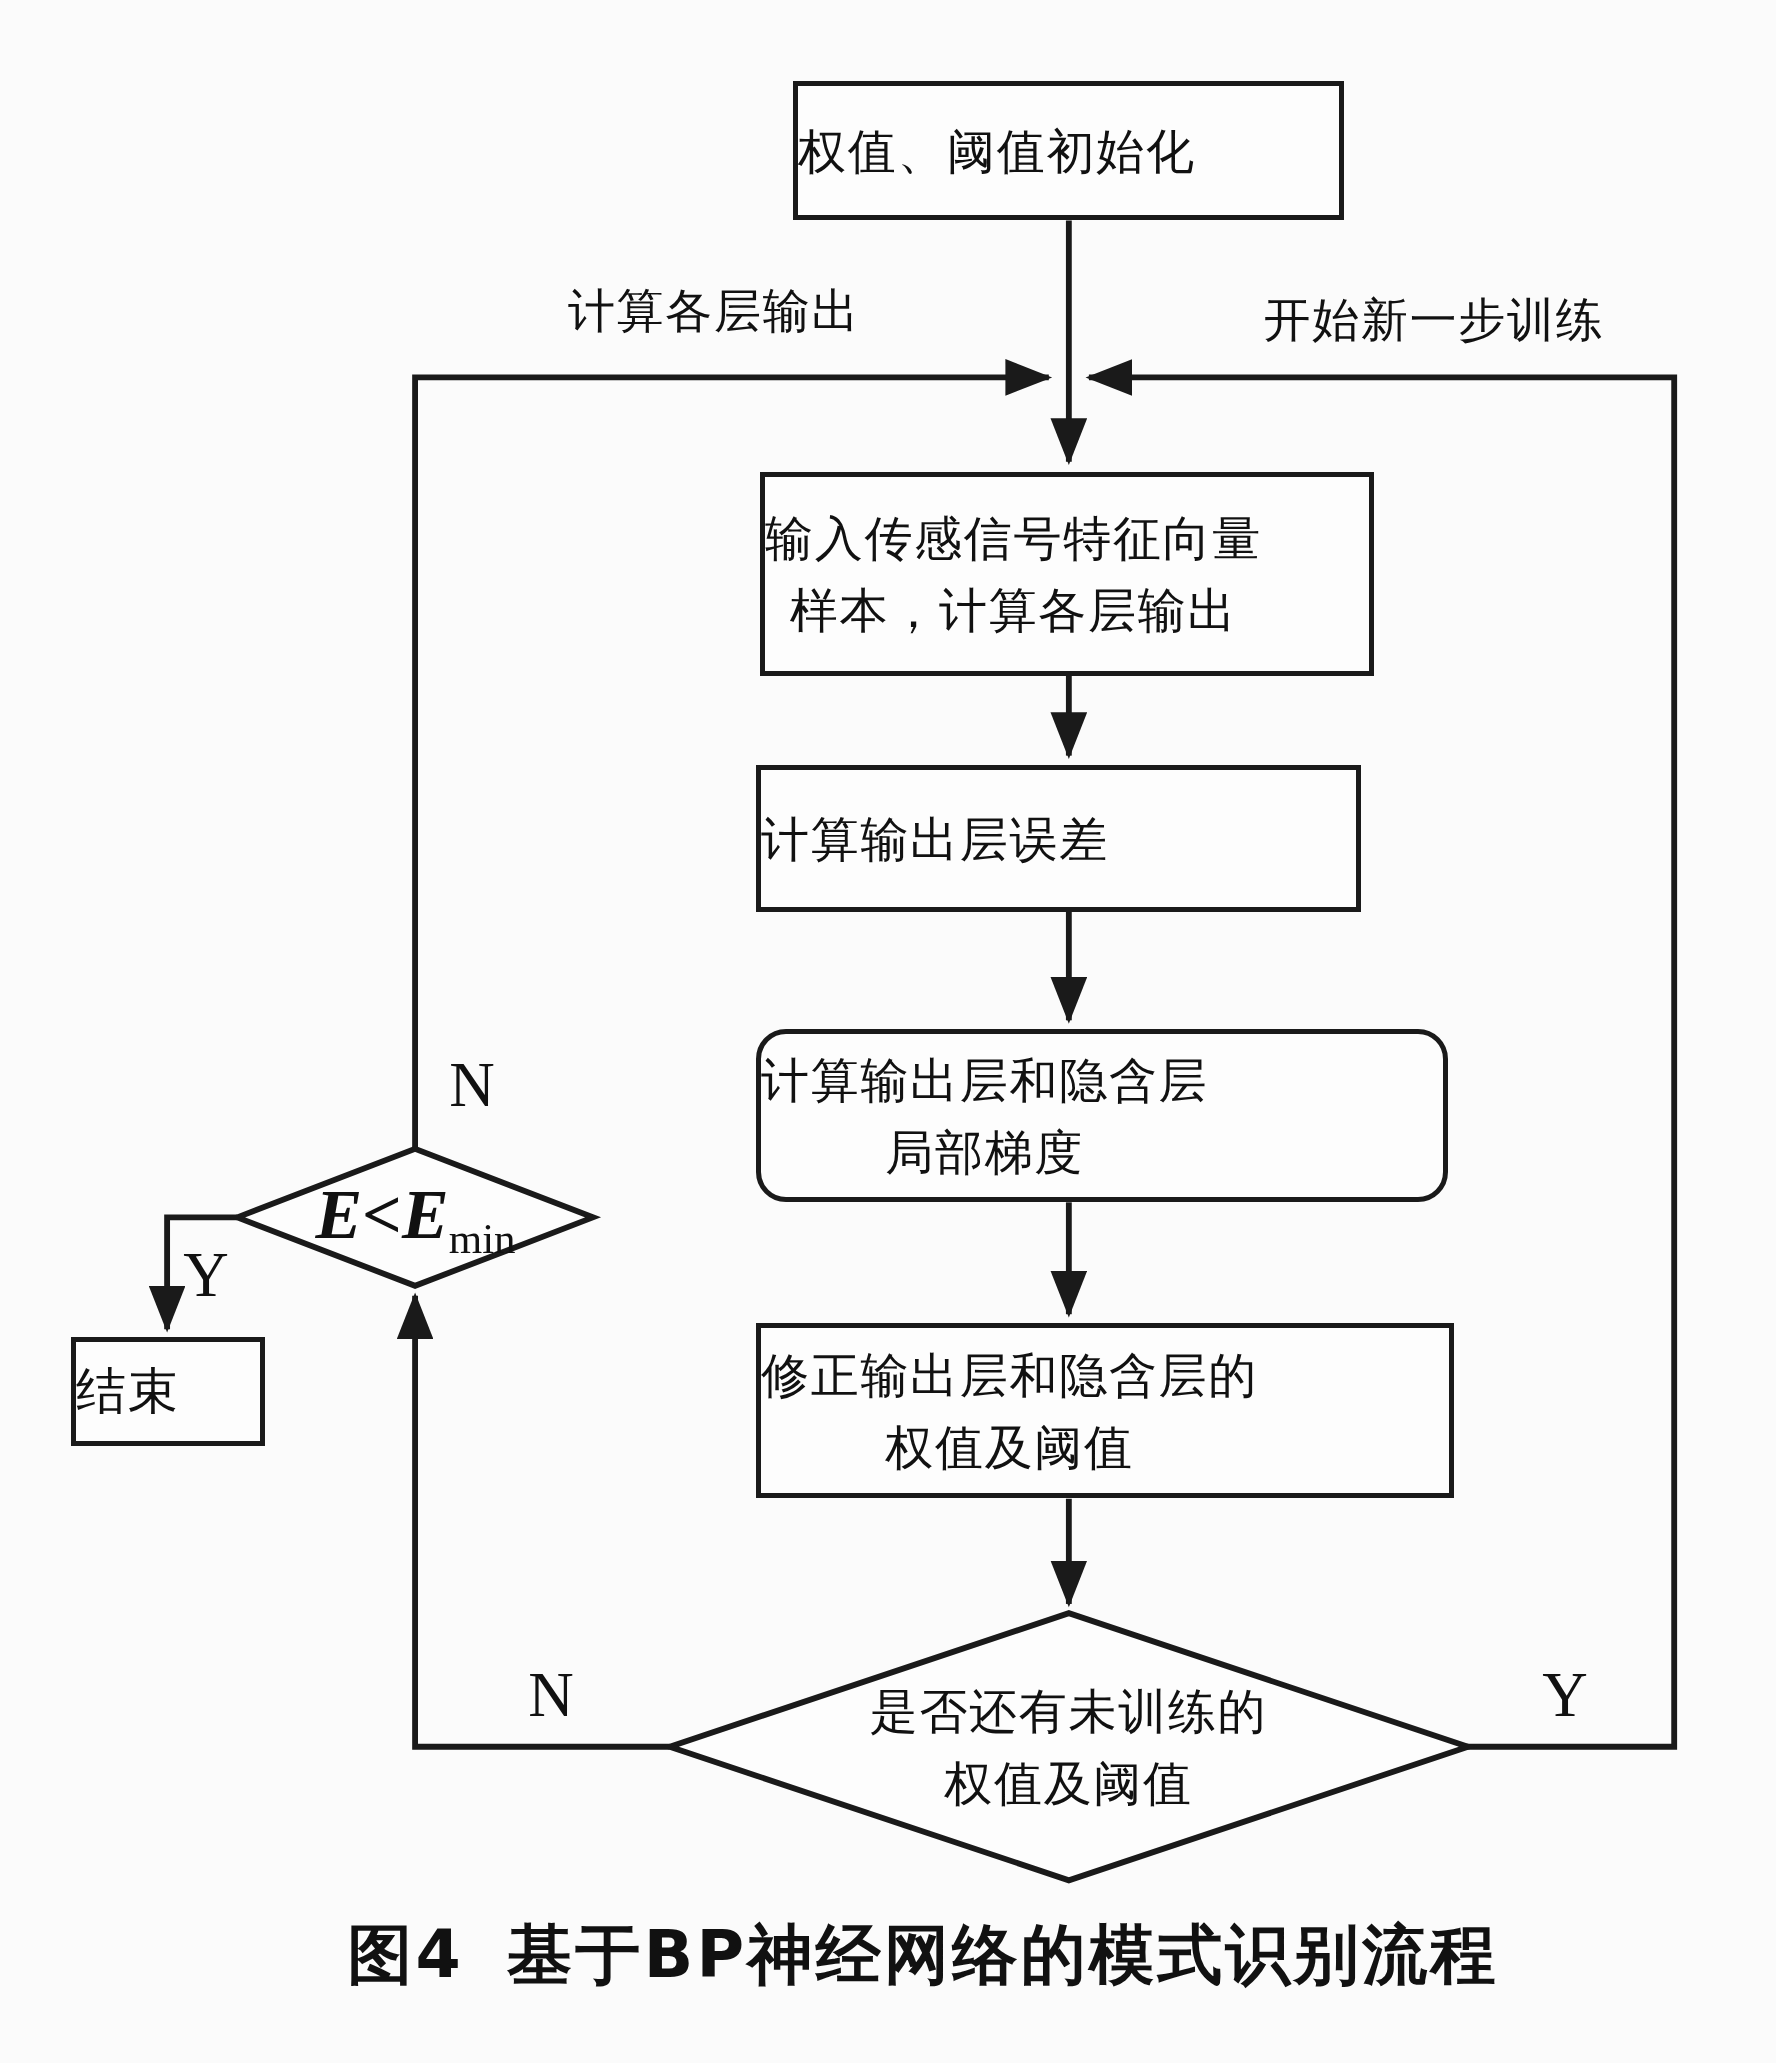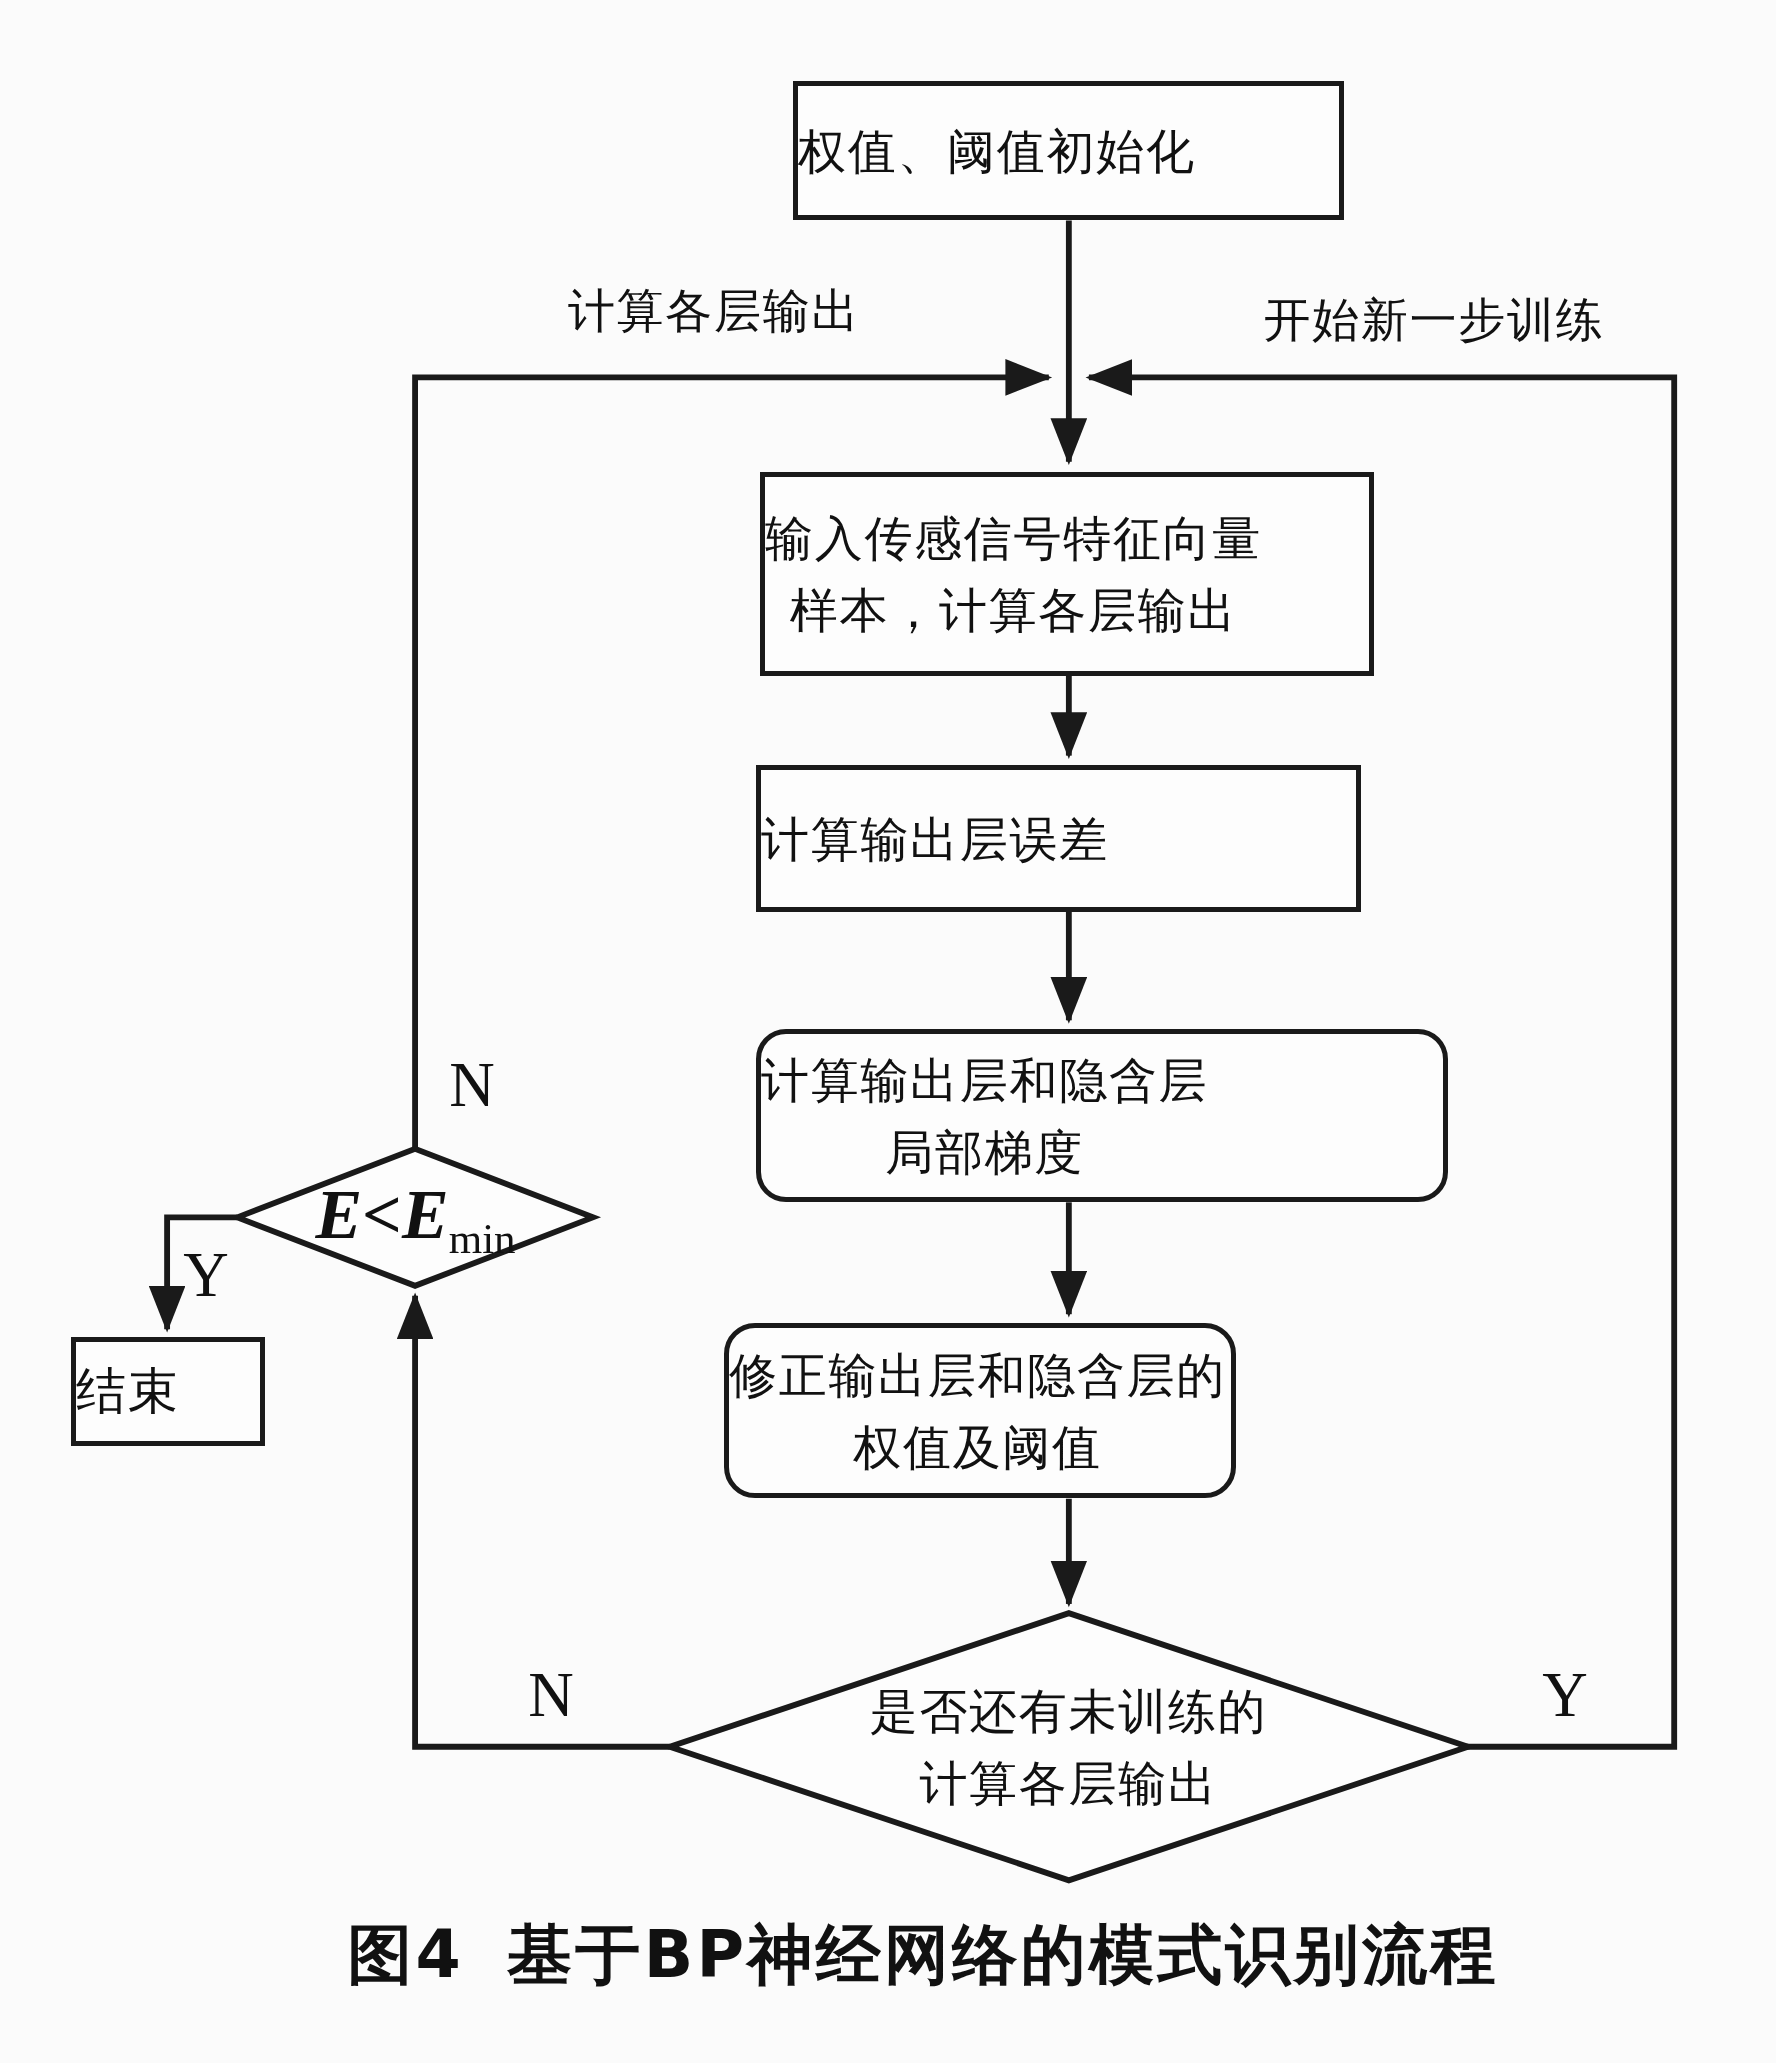--- a/index.html
+++ b/index.html
@@ -123,38 +123,38 @@
 
   <div class="node" style="left:756px; top:765px; width:605px; height:147px;">
     <span>计算输出层误差</span>
   </div>
 
   <div class="node" style="left:756px; top:1029px; width:692px; height:173px;border-radius:30px;">
     <span>计算输出层和隐含层
 局部梯度</span>
   </div>
 
-  <div class="node" style="left:724px; top:1323px; width:512px; height:175px;border-radius:31px;">
+  <div class="node" style="left:756px; top:1323px; width:698px; height:175px;">
     <span>修正输出层和隐含层的
 权值及阈值</span>
   </div>
 
   <div class="node" style="left:71px; top:1337px; width:194px; height:109px; font-size:50px;">
     <span>结束</span>
   </div>
 
   <div class="diamond-label emin-label" style="left:276px; top:1167px; width:279px; height:100px;">
     <span>
       <span class="main">E&lt;E</span><span class="sub">min</span>
     </span>
   </div>
 
   <div class="diamond-label" style="left:793px; top:1663px; width:551px; height:167px;">
     <span>是否还有未训练的
-计算各层输出</span>
+权值及阈值</span>
   </div>
 
   <div class="edge-label" style="left:714px; top:311px;">计算各层输出</div>
 
   <div class="edge-label" style="left:1434px; top:320px;">开始新一步训练</div>
 
   <div class="ny-label" style="left:472px; top:1085px;">N</div>
 
   <div class="ny-label" style="left:206px; top:1275px;">Y</div>
 

